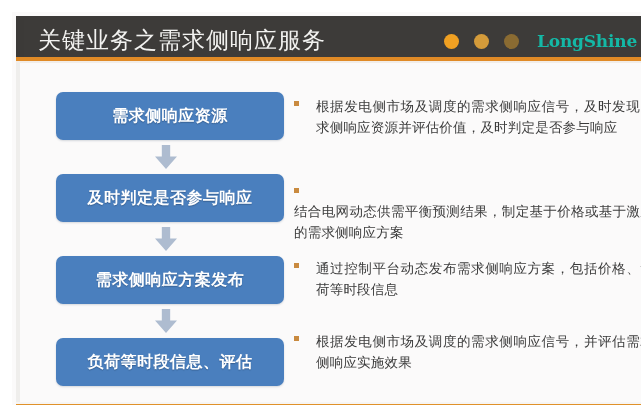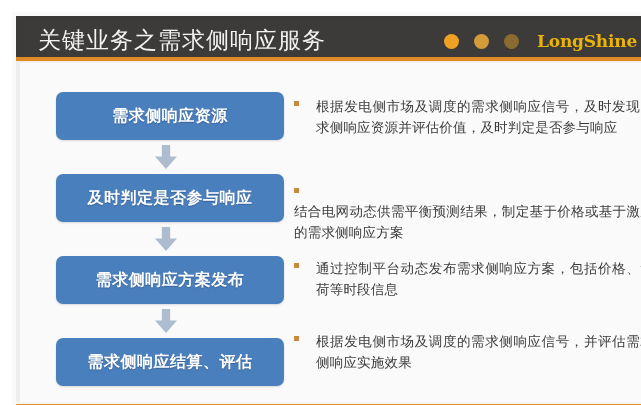--- a/index.html
+++ b/index.html
@@ -53,21 +53,21 @@
 
   
   #logo {
     position:absolute; right:12px; top:9px;
     height:24px;
     display:flex; align-items:center; gap:7px;
   }
   .logo-dot { width:15px; height:15px; border-radius:50%; display:block; }
   #logo-text {
     margin-left:7px;
-    color:#eab308;
+    color:#14b8a6;
     font-size:17px;
     font-weight:bold;
     font-family:"DejaVu Serif","Liberation Serif",serif;
     letter-spacing:-0.2px;
     line-height:19px;
     white-space:nowrap;
   }
 
   
   #content {
@@ -194,21 +194,21 @@
         <div class="flow-box">
           <span class="flow-box-label">需求侧响应方案发布</span>
         </div>
       </div>
       <div class="flow-arrow">
         <span class="arrow-shape"></span>
       </div>
 
       <div class="flow-row">
         <div class="flow-box">
-          <span class="flow-box-label">需求侧响应结算、评估</span>
+          <span class="flow-box-label">负荷等时段信息、评估</span>
         </div>
       </div>
 
     </div>
 
     <div id="bullets">
 
       <div class="bullet-item" id="b0">
         <span class="bullet-marker"></span>
         <span class="bullet-text">根据发电侧市场及调度的需求侧响应信号，及时发现需求侧响应资源并评估价值，及时判定是否参与响应</span>

